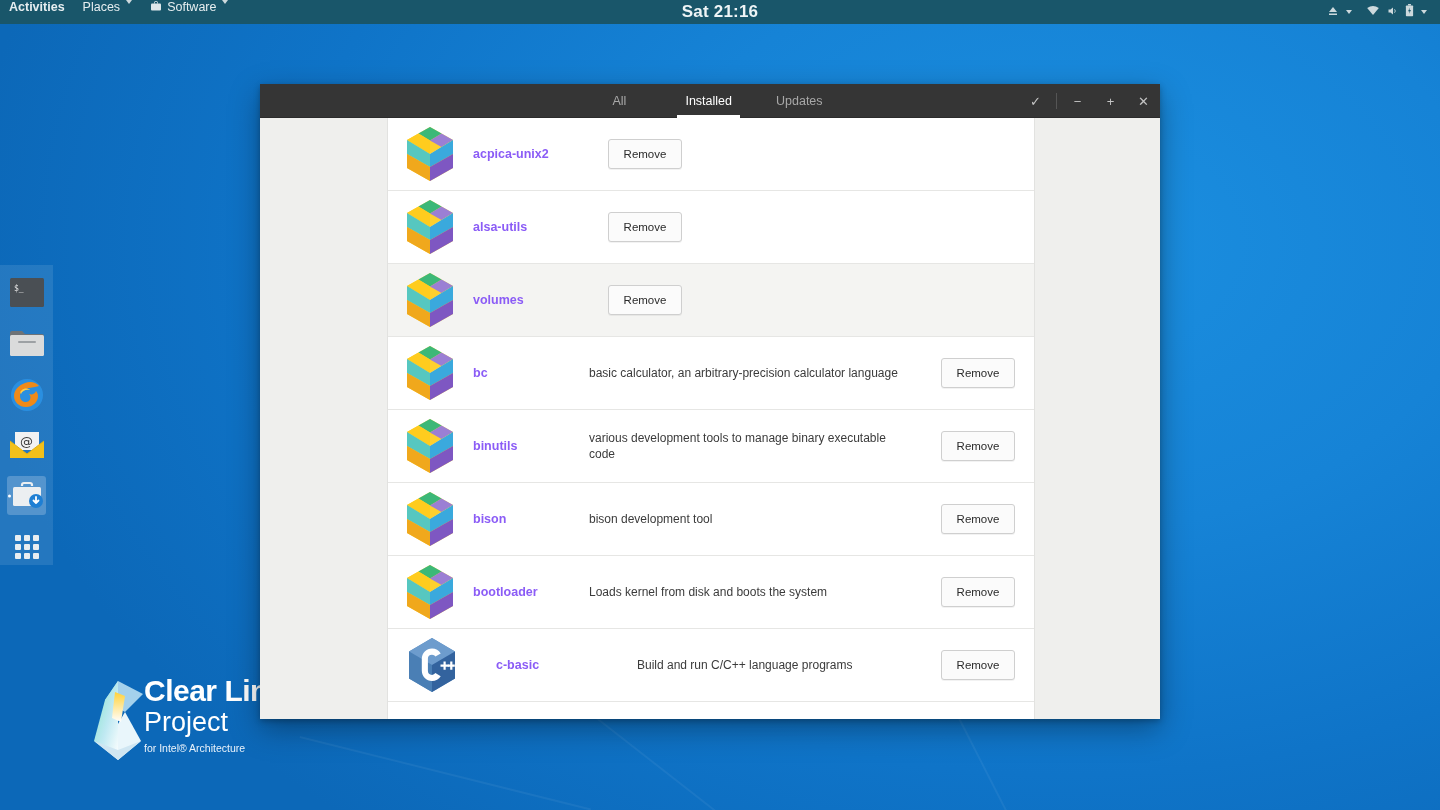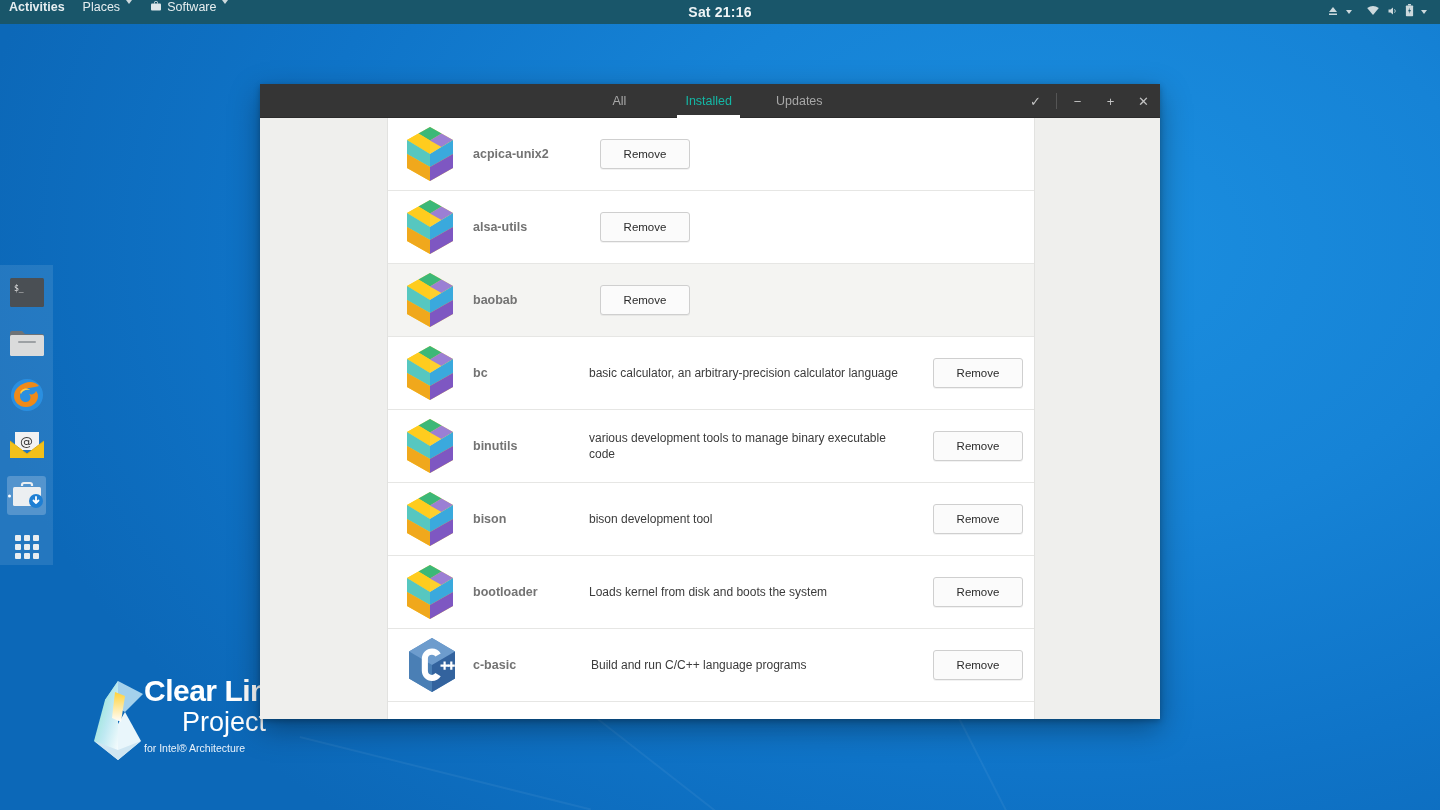--- a/index.html
+++ b/index.html
@@ -23,59 +23,59 @@
     display:flex; align-items:center;
     color:#d9e3e6; font-size:12.5px;
     z-index:50;
   }
   #topbar .tb-item {
     height:24px; display:flex; gap:5px;
     padding:0 9px; color:#e6eef0; font-size:12.5px; white-space:nowrap;
   }
   #topbar .tb-item.bold { font-weight:bold; }
   .caret { width:0;height:0;border-left:3.5px solid transparent;border-right:3.5px solid transparent;border-top:4px solid #cdd9dd; display:inline-block; margin-left:1px;}
-  #clock { position:absolute; left:0; right:0; text-align:center; font-size:14px; font-weight:bold; color:#eef4f6; letter-spacing:.2px; pointer-events:none;}
+  #clock { position:absolute; left:0; right:0; text-align:center; font-size:17px; font-weight:bold; color:#eef4f6; letter-spacing:.2px; pointer-events:none;}
   #tray { position:absolute; right:6px; top:0; height:24px; display:flex; align-items:center; gap:0px; }
   #tray .tray-grp { display:flex; align-items:center; gap:6px; padding:0 7px; height:24px;}
   .sw-icon { display:inline-block; vertical-align:middle; }
 
   
   #dock {
     position:absolute; left:0; top:265px; width:53px; height:300px;
     background:rgba(255,255,255,.10);
     z-index:20;
   }
   .dock-item { position:absolute; left:7px; width:39px; height:39px; display:flex; align-items:center; justify-content:center; border-radius:3px; }
   .dock-item.active { background:rgba(255,255,255,.22); }
   .dot-ind { position:absolute; left:1px; top:50%; width:3px; height:3px; border-radius:50%; background:#fff; transform:translateY(-50%); }
 
   
   #cl-logo { position:absolute; left:88px; top:676px; width:230px; height:105px; z-index:5; }
   #cl-logo .cl-text { position:absolute; left:56px; top:-2px; color:#fff; }
   #cl-logo .cl-l1 { font-size:30px; font-weight:bold; letter-spacing:-.5px; line-height:34px;}
-  #cl-logo .cl-l2 { font-size:27px; font-weight:300; line-height:31px; margin-top:-1px;margin-left:38px;}
+  #cl-logo .cl-l2 { font-size:27px; font-weight:300; line-height:31px; margin-top:-1px;}
   #cl-logo .cl-l3 { font-size:10.5px; line-height:14px; margin-top:3px; color:#eaf3fb;}
 
   
   #window {
     position:absolute; left:260px; top:84px; width:900px; height:635px;
     box-shadow:0 10px 28px rgba(0,0,0,.34), 0 2px 6px rgba(0,0,0,.25);
     background:#fff; z-index:30; overflow:hidden;
   }
   #titlebar {
     height:34px; background:#353535; display:flex; align-items:stretch; position:relative;
     border-bottom:1px solid #2b2b2b;
   }
   #tabs { position:absolute; left:0; right:0; top:0; height:24px; display:flex; align-items:stretch; justify-content:center; gap:0px; }
   .tab {
     display:flex; align-items:center; justify-content:center;
     padding:0 22px; min-width:88px; font-size:12.5px; color:#a8a8a8;
     position:relative; height:34px;
   }
-  .tab.active { color:#14b8a6; }
+  .tab.active { color:#ffffff; }
   .tab.active:after {
     content:""; position:absolute; left:14px; right:14px; bottom:0; height:3px; background:#ffffff;
   }
   #wctl { position:absolute; right:0; top:0; height:34px; display:flex; align-items:center; }
   #wctl .wbtn {
     width:33px; height:34px; display:flex; align-items:center; justify-content:center;
     color:#c5c5c5; font-size:13px;
   }
   #wctl .sep { width:1px; height:16px; background:#555; margin:0 4px; }
 
@@ -87,29 +87,29 @@
     flex:1 1 auto; background:#ffffff; overflow:hidden; position:relative;
     border-left:1px solid #e2e2e0; border-right:1px solid #e2e2e0;
   }
   .row {
     display:flex; align-items:center; height:73px; position:relative;
     border-bottom:1px solid #e6e6e4; background:#fff; padding:0 0 0 13px;
   }
   .row.alt { background:#f4f4f2; }
   .row .pkg-icon { flex:0 0 58px; height:56px; display:flex; align-items:center; justify-content:center; }
   .row .pkg-name {
-    flex:0 0 130px; font-size:12.5px; font-weight:bold; color:#737373; padding-left:14px;
+    flex:0 0 130px; font-size:12.5px; font-weight:bold; color:#8b5cf6; padding-left:14px;
     overflow:hidden; white-space:nowrap;
   }
   .row .pkg-desc {
     flex:1 1 auto; font-size:12px; color:#3b3b3b; line-height:16px; padding-right:12px;
   }
   .row .pkg-action { flex:0 0 112px; display:flex; align-items:center; justify-content:center; }
   .btn-remove {
-    width:90px; height:30px; background:#fbfbfb;
+    width:74px; height:30px; background:#fbfbfb;
     border:1px solid #cfcfcf; border-radius:3px;
     font-size:11.5px; color:#2b2b2b; font-family:"Liberation Sans", sans-serif;
     display:flex; align-items:center; justify-content:center;
     box-shadow:0 1px 0 rgba(0,0,0,.05);
   }
 </style>
 </head>
 <body>
 
 <div class="wp-line" style="left:575px;top:700px;width:330px;height:2px;transform:rotate(38deg);"></div>
@@ -336,21 +336,21 @@
             <path d="M36.5 7.5 L48 14 L36.5 21 L25 14.5 Z" fill="#9b7fd4"></path>
             <path d="M2 14 L25 28 L25 55 L2 42 Z" fill="#ffd02e"></path>
             <path d="M48 14 L48 42 L25 55 L25 28 Z" fill="#ffd02e"></path>
             <path d="M13.5 7.5 L25 14.5 L25 28 L2 14 Z" fill="#ffcc1e"></path>
             <path d="M2 14 L25 28 L25 41 L2 28 Z" fill="#56c7c0"></path>
             <path d="M48 14 L25 28 L25 41 L48 28 Z" fill="#3aa9dd"></path>
             <path d="M2 28 L25 41 L25 55 L2 42 Z" fill="#f0a81c"></path>
             <path d="M48 28 L48 42 L25 55 L25 41 Z" fill="#7e57c2"></path>
           </svg>
         </div>
-        <div class="pkg-name">baobab</div>
+        <div class="pkg-name">volumes</div>
         <div class="pkg-action">
           <div class="btn-remove">Remove</div>
         </div>
       </div>
 
       <div class="row">
         <div class="pkg-icon">
           <svg width="50" height="56" viewBox="0 0 50 56">
             <path d="M25 1 L48 14 L25 28 L2 14 Z" fill="#ffd02e"></path>
             <path d="M25 1 L36.5 7.5 L25 14.5 L13.5 7.5 Z" fill="#3cb878"></path>
@@ -430,21 +430,21 @@
             <path d="M48 28 L48 42 L25 55 L25 41 Z" fill="#7e57c2"></path>
           </svg>
         </div>
         <div class="pkg-name">bootloader</div>
         <div class="pkg-desc">Loads kernel from disk and boots the system</div>
         <div class="pkg-action">
           <div class="btn-remove">Remove</div>
         </div>
       </div>
 
-      <div class="row" style="padding-left:15px;">
+      <div class="row" style="padding-left:15px;gap:23px;">
         <div class="pkg-icon">
           <svg width="52" height="56" viewBox="0 0 52 56">
             <path d="M26 1 L49 14.5 L49 41.5 L26 55 L3 41.5 L3 14.5 Z" fill="#5c8fc4"></path>
             <path d="M26 1 L49 14.5 L26 28 L3 14.5 Z" fill="#6d9ccd"></path>
             <path d="M49 14.5 L49 41.5 L26 55 L26 28 Z" fill="#33639e"></path>
             <path d="M3 14.5 L26 28 L26 55 L3 41.5 Z" fill="#4a7fb5"></path>
             <path d="M26 11.5c-5.6 0-10.2 4.6-10.2 10.3v12c0 5.7 4.6 10.3 10.2 10.3 3.7 0 6.9-2 8.7-4.9l-5.3-3.1a4.1 4.1 0 0 1-3.4 1.8 4.1 4.1 0 0 1-4.1-4.1V21.8a4.1 4.1 0 0 1 4.1-4.1c1.5 0 2.7.7 3.4 1.8l5.3-3.1a10.2 10.2 0 0 0-8.7-4.9z" fill="#ffffff"></path>
             <path d="M37.5 24.5h2.2v3h3v2.2h-3v3h-2.2v-3h-3v-2.2h3z" fill="#ffffff"></path>
             <path d="M44.2 24.5h2.2v3h2.4v2.2h-2.4v3h-2.2v-3h-2.3v-2.2h2.3z" fill="#ffffff"></path>
           </svg>

